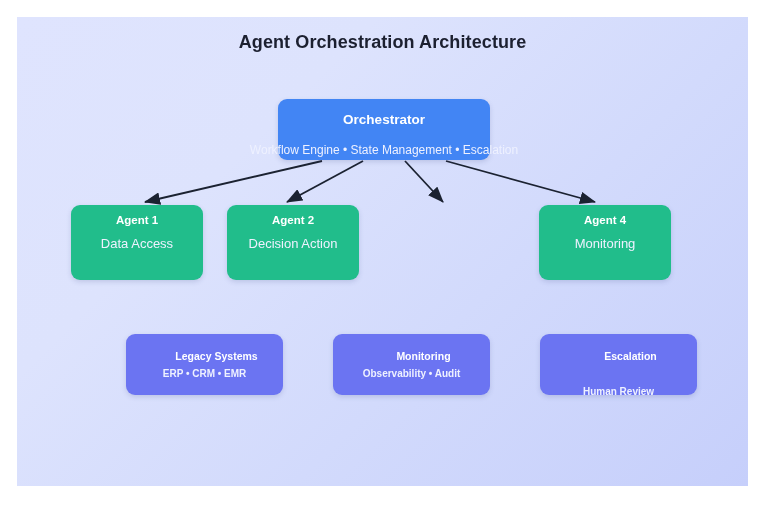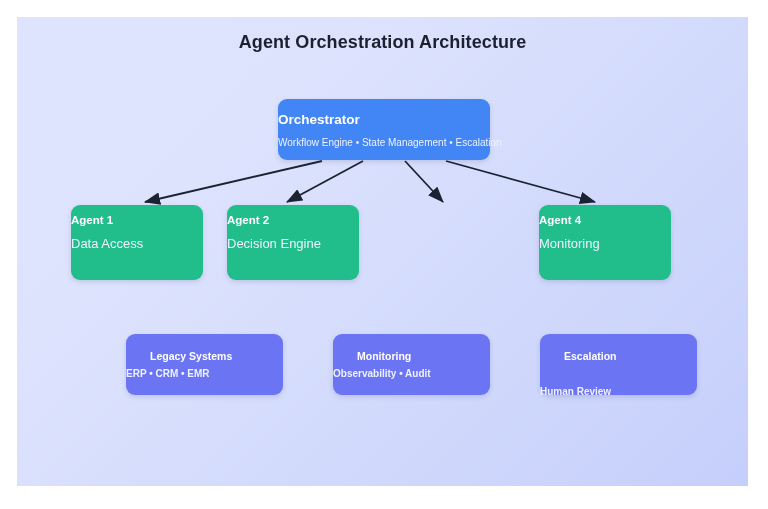--- a/index.html
+++ b/index.html
@@ -35,21 +35,21 @@
     color: #1c2030;
     letter-spacing: 0.1px;
   }
 
   .node {
     position: absolute;
     border-radius: 9px;
     box-sizing: border-box;
     display: flex;
     flex-direction: column;
-    align-items: flex-start;
+    align-items: center;
     justify-content: flex-start;
     box-shadow: 0 2px 5px rgba(60, 70, 130, 0.18);
   }
   .node .node-title {
     font-weight: bold;
     color: #ffffff;
     line-height: 1;
     white-space: nowrap;
   }
   .node .node-sub {
@@ -61,21 +61,21 @@
   
   #node-orchestrator {
     left: 261px;
     top: 82px;
     width: 212px;
     height: 61px;
     background: #4285f4;
     padding-top: 14px;
   }
   #node-orchestrator .node-title { font-size: 13.5px; }
-  #node-orchestrator .node-sub { font-size: 10px; margin-top: 11px; }
+  #node-orchestrator .node-sub { font-size: 12px; margin-top: 17px; }
 
   
   .agent {
     top: 188px;
     width: 132px;
     height: 75px;
     background: #21bd8b;
     padding-top: 10px;
   }
   .agent .node-title { font-size: 11.5px; }
@@ -131,21 +131,21 @@
     <div class="node-title">Orchestrator</div>
     <div class="node-sub">Workflow Engine • State Management • Escalation</div>
   </div>
 
   <div class="node agent" id="node-agent-1">
     <div class="node-title">Agent 1</div>
     <div class="node-sub">Data Access</div>
   </div>
   <div class="node agent" id="node-agent-2">
     <div class="node-title">Agent 2</div>
-    <div class="node-sub">Decision Engine</div>
+    <div class="node-sub">Decision Action</div>
   </div>
   <div class="node agent" id="node-agent-4">
     <div class="node-title">Agent 4</div>
     <div class="node-sub">Monitoring</div>
   </div>
 
   <div class="node support" id="node-legacy-systems">
     <div class="node-title">Legacy Systems</div>
     <div class="node-sub">ERP • CRM • EMR</div>
   </div>

